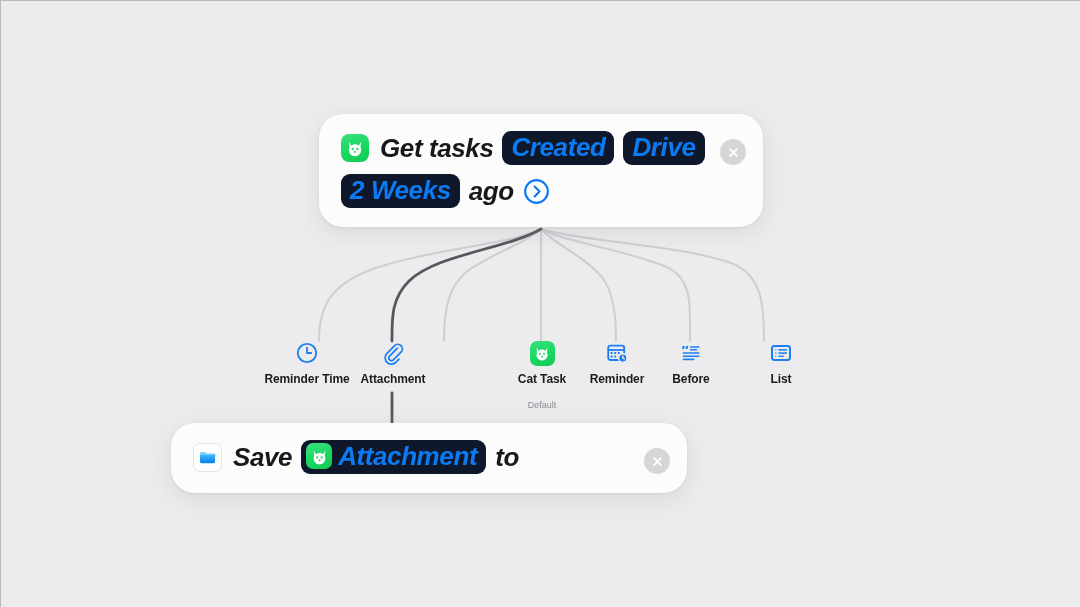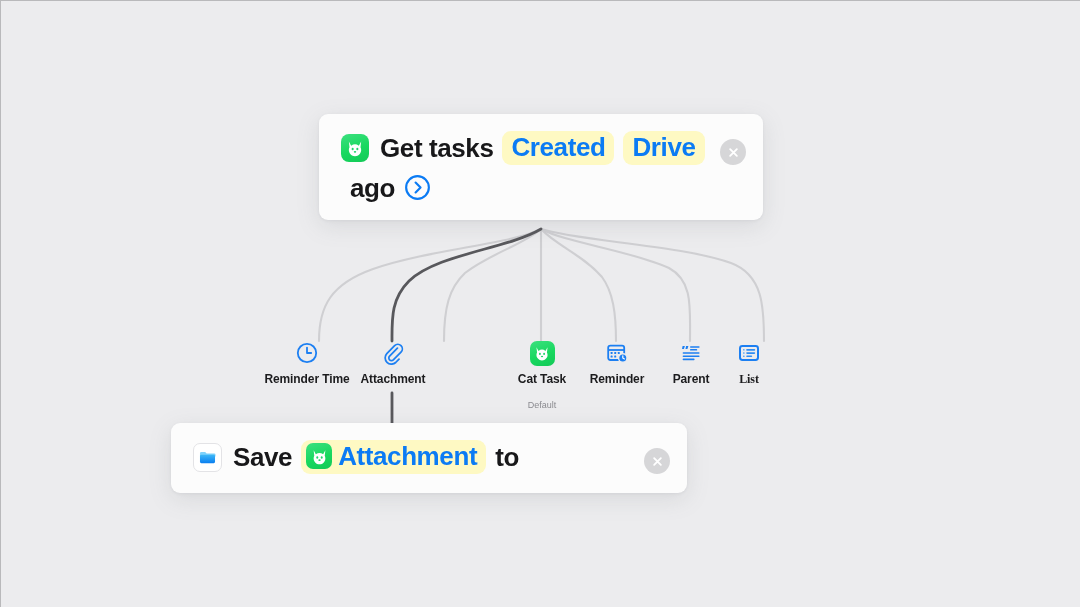--- a/index.html
+++ b/index.html
@@ -29,25 +29,26 @@
     position: absolute;
     left: 0; top: 0;
     width: 1080px; height: 607px;
     pointer-events: none;
   }
 
   
   .card {
     position: absolute;
     background: #fcfcfc;
-    border-radius: 9px;
+    border-radius: 24px;
     box-shadow: 0 6px 22px rgba(120,122,130,0.17),
                 0 1px 3px rgba(120,122,130,0.10);
     box-sizing: border-box;
     padding: 17px 16px 19px 22px;
+    font-style: italic;
   }
   .card-line {
     display: flex;
     align-items: center;
     flex-wrap: nowrap;
     line-height: 1;
   }
   .card-line + .card-line {
     margin-top: 9px;
   }
@@ -58,21 +59,21 @@
     color: #18181a;
     letter-spacing: -0.4px;
     white-space: nowrap;
   }
 
   .token {
     font-size: 26px;
     font-weight: 600;
     color: #0b7bf4;
     letter-spacing: -0.4px;
-    background: #fef9c3;
+    background: #0f172a;
     border-radius: 9px;
     padding: 3px 9px 5px 9px;
     white-space: nowrap;
     display: inline-flex;
     align-items: center;
   }
   .token.with-icon {
     padding-left: 5px;
   }
   .token .tok-ico {
@@ -199,20 +200,21 @@
       </span>
       <span class="gap-m"></span>
       <span class="plain-text">Get tasks</span>
       <span class="gap-s"></span>
       <span class="token">Created</span>
       <span class="gap-s"></span>
       <span class="token">Drive</span>
     </div>
 
     <div class="card-line">
+      <span class="token">2 Weeks</span>
       <span class="gap-s"></span>
       <span class="plain-text">ago</span>
       <span class="gap-s"></span>
       <span class="run-btn">
         <svg width="27" height="27" viewBox="0 0 24 24" aria-hidden="true">
           <circle cx="12" cy="12" r="10.1" fill="none" stroke="#0b7bf4" stroke-width="1.9"></circle>
           <path d="M10.3 7.6 L14.7 12 L10.3 16.4" fill="none" stroke="#0b7bf4" stroke-width="1.9" stroke-linecap="round" stroke-linejoin="round"></path>
         </svg>
       </span>
     </div>
@@ -288,24 +290,24 @@
           <g fill="#1c7ff2">
             <path d="M3.6 5 h2.3 l-1 3.1 h-1.9 z M7.1 5 h2.3 l-1 3.1 h-1.9 z"></path>
             <rect x="11" y="5.2" width="9.6" height="1.5" rx="0.7"></rect>
             <rect x="11" y="8.1" width="7.2" height="1.5" rx="0.7"></rect>
             <rect x="3.6" y="11.2" width="17" height="1.6" rx="0.8"></rect>
             <rect x="3.6" y="14.4" width="17" height="1.6" rx="0.8"></rect>
             <rect x="3.6" y="17.6" width="12" height="1.6" rx="0.8"></rect>
           </g>
         </svg>
       </div>
-      <div class="p-label">Parent</div>
-    </div>
-
-    <div class="param" style="left:466px;font-family:Liberation Serif, serif;">
+      <div class="p-label">Before</div>
+    </div>
+
+    <div class="param" style="left:498px;">
       <div class="p-ico">
         <svg width="24" height="24" viewBox="0 0 24 24" aria-hidden="true">
           <rect x="3" y="5" width="18" height="14" rx="2.4" fill="none" stroke="#1c7ff2" stroke-width="2"></rect>
           <g fill="#5aa8f7">
             <rect x="6" y="8" width="1.6" height="1.6" rx="0.5"></rect>
             <rect x="6" y="11.2" width="1.6" height="1.6" rx="0.5"></rect>
             <rect x="6" y="14.4" width="1.6" height="1.6" rx="0.5"></rect>
           </g>
           <g fill="#2f8df4">
             <rect x="9.2" y="8" width="9" height="1.7" rx="0.8"></rect>

